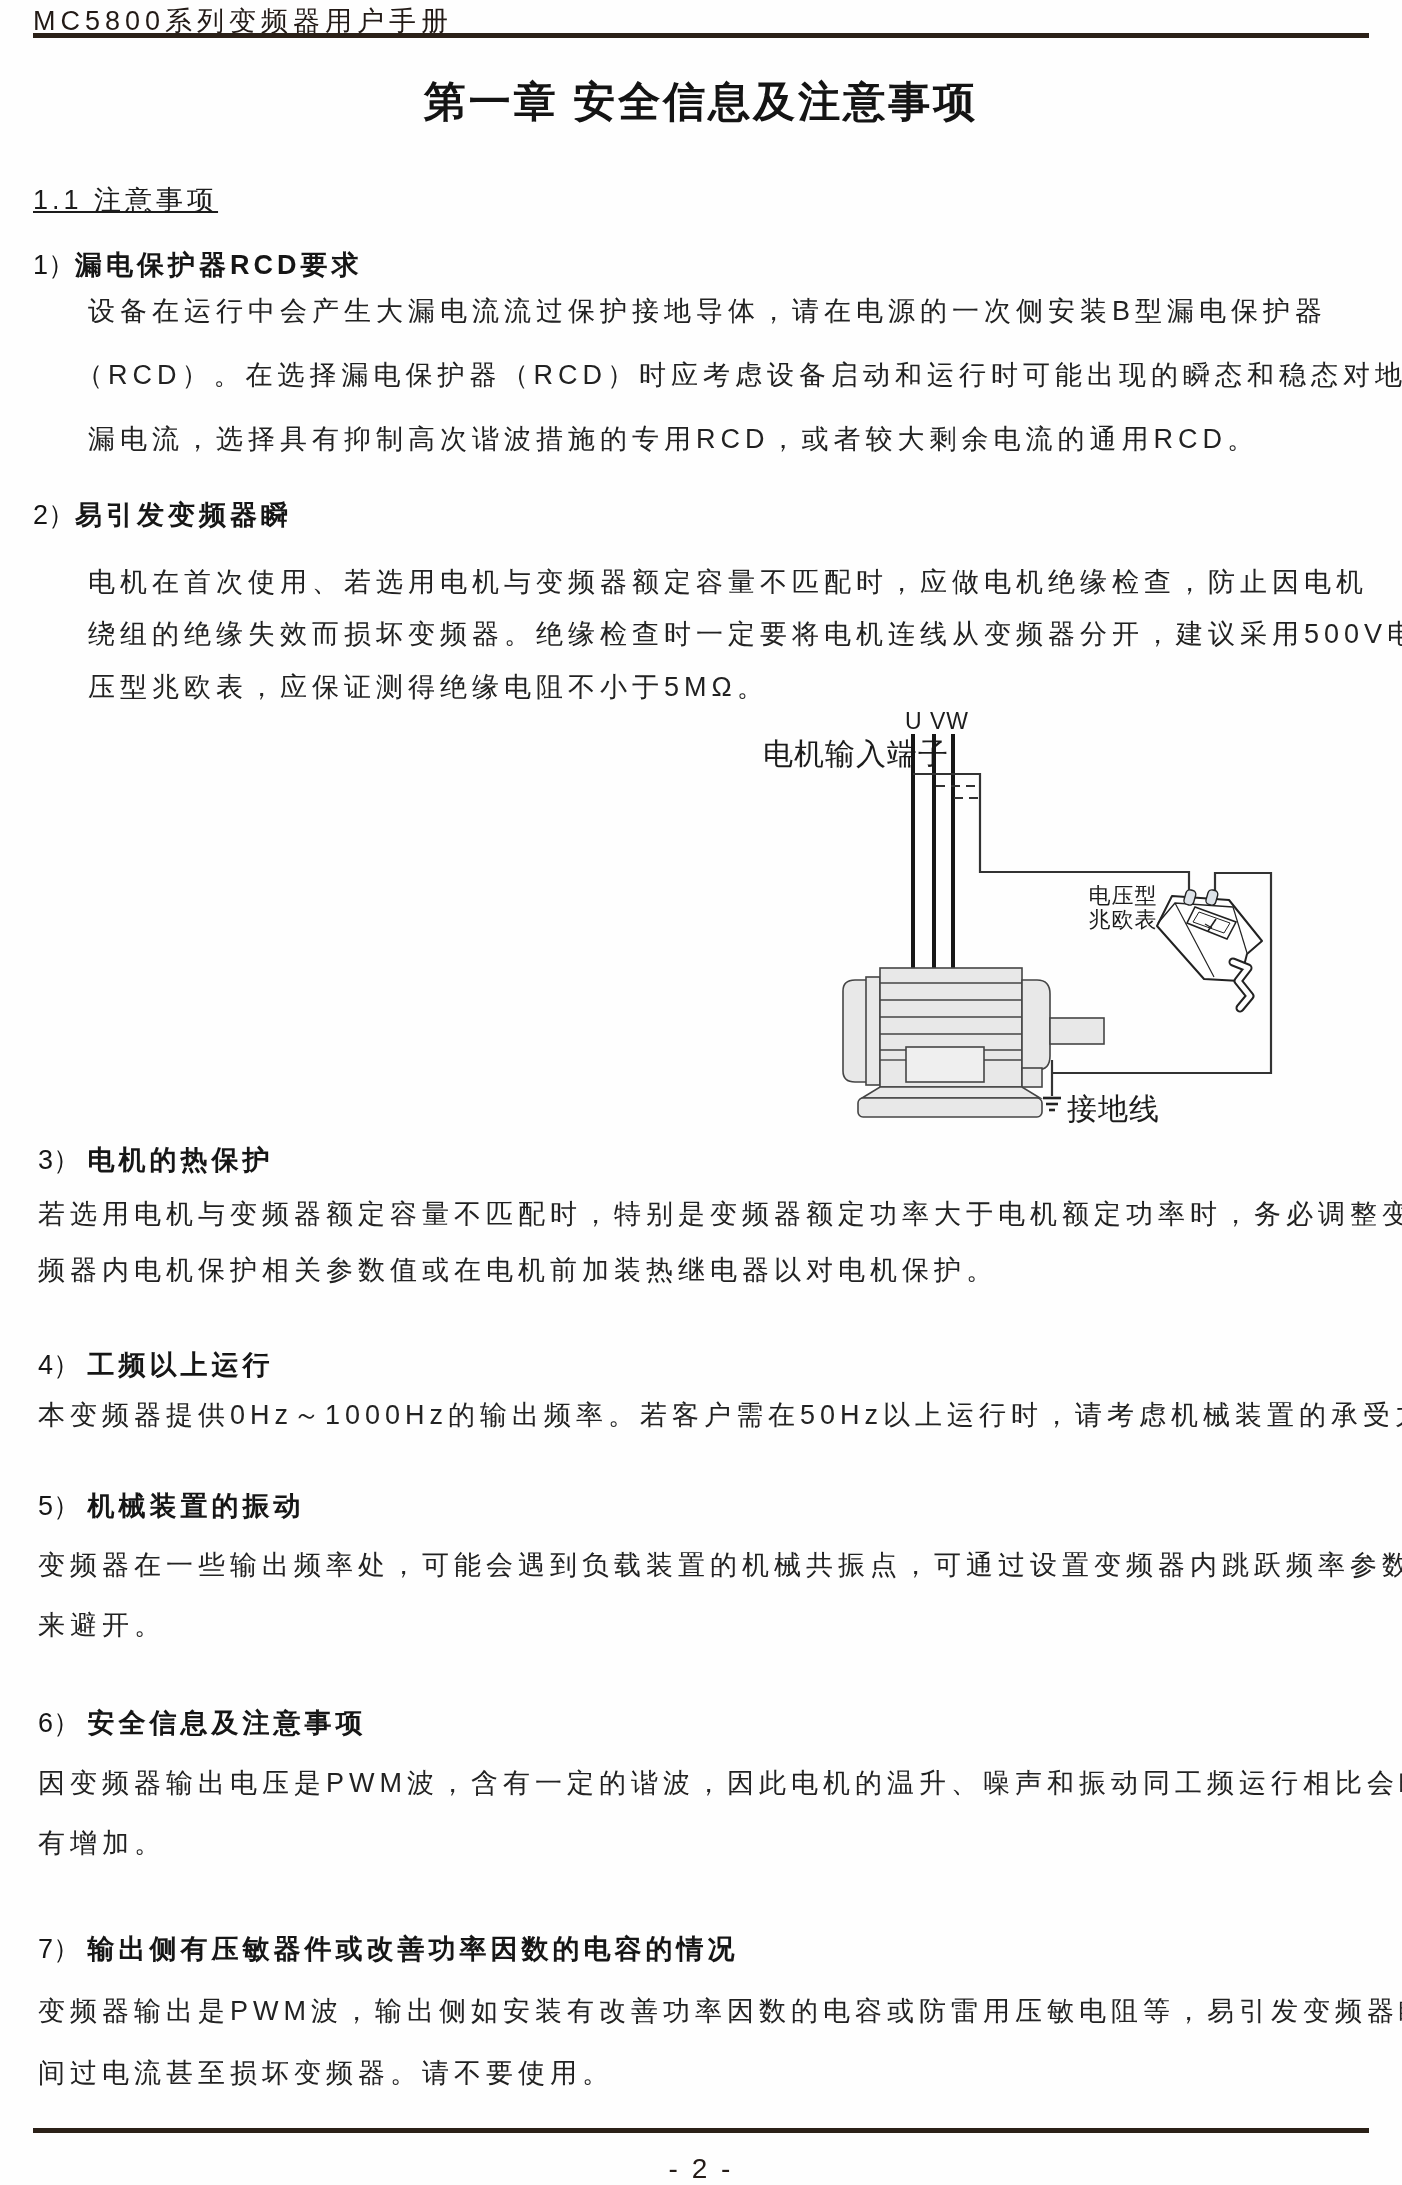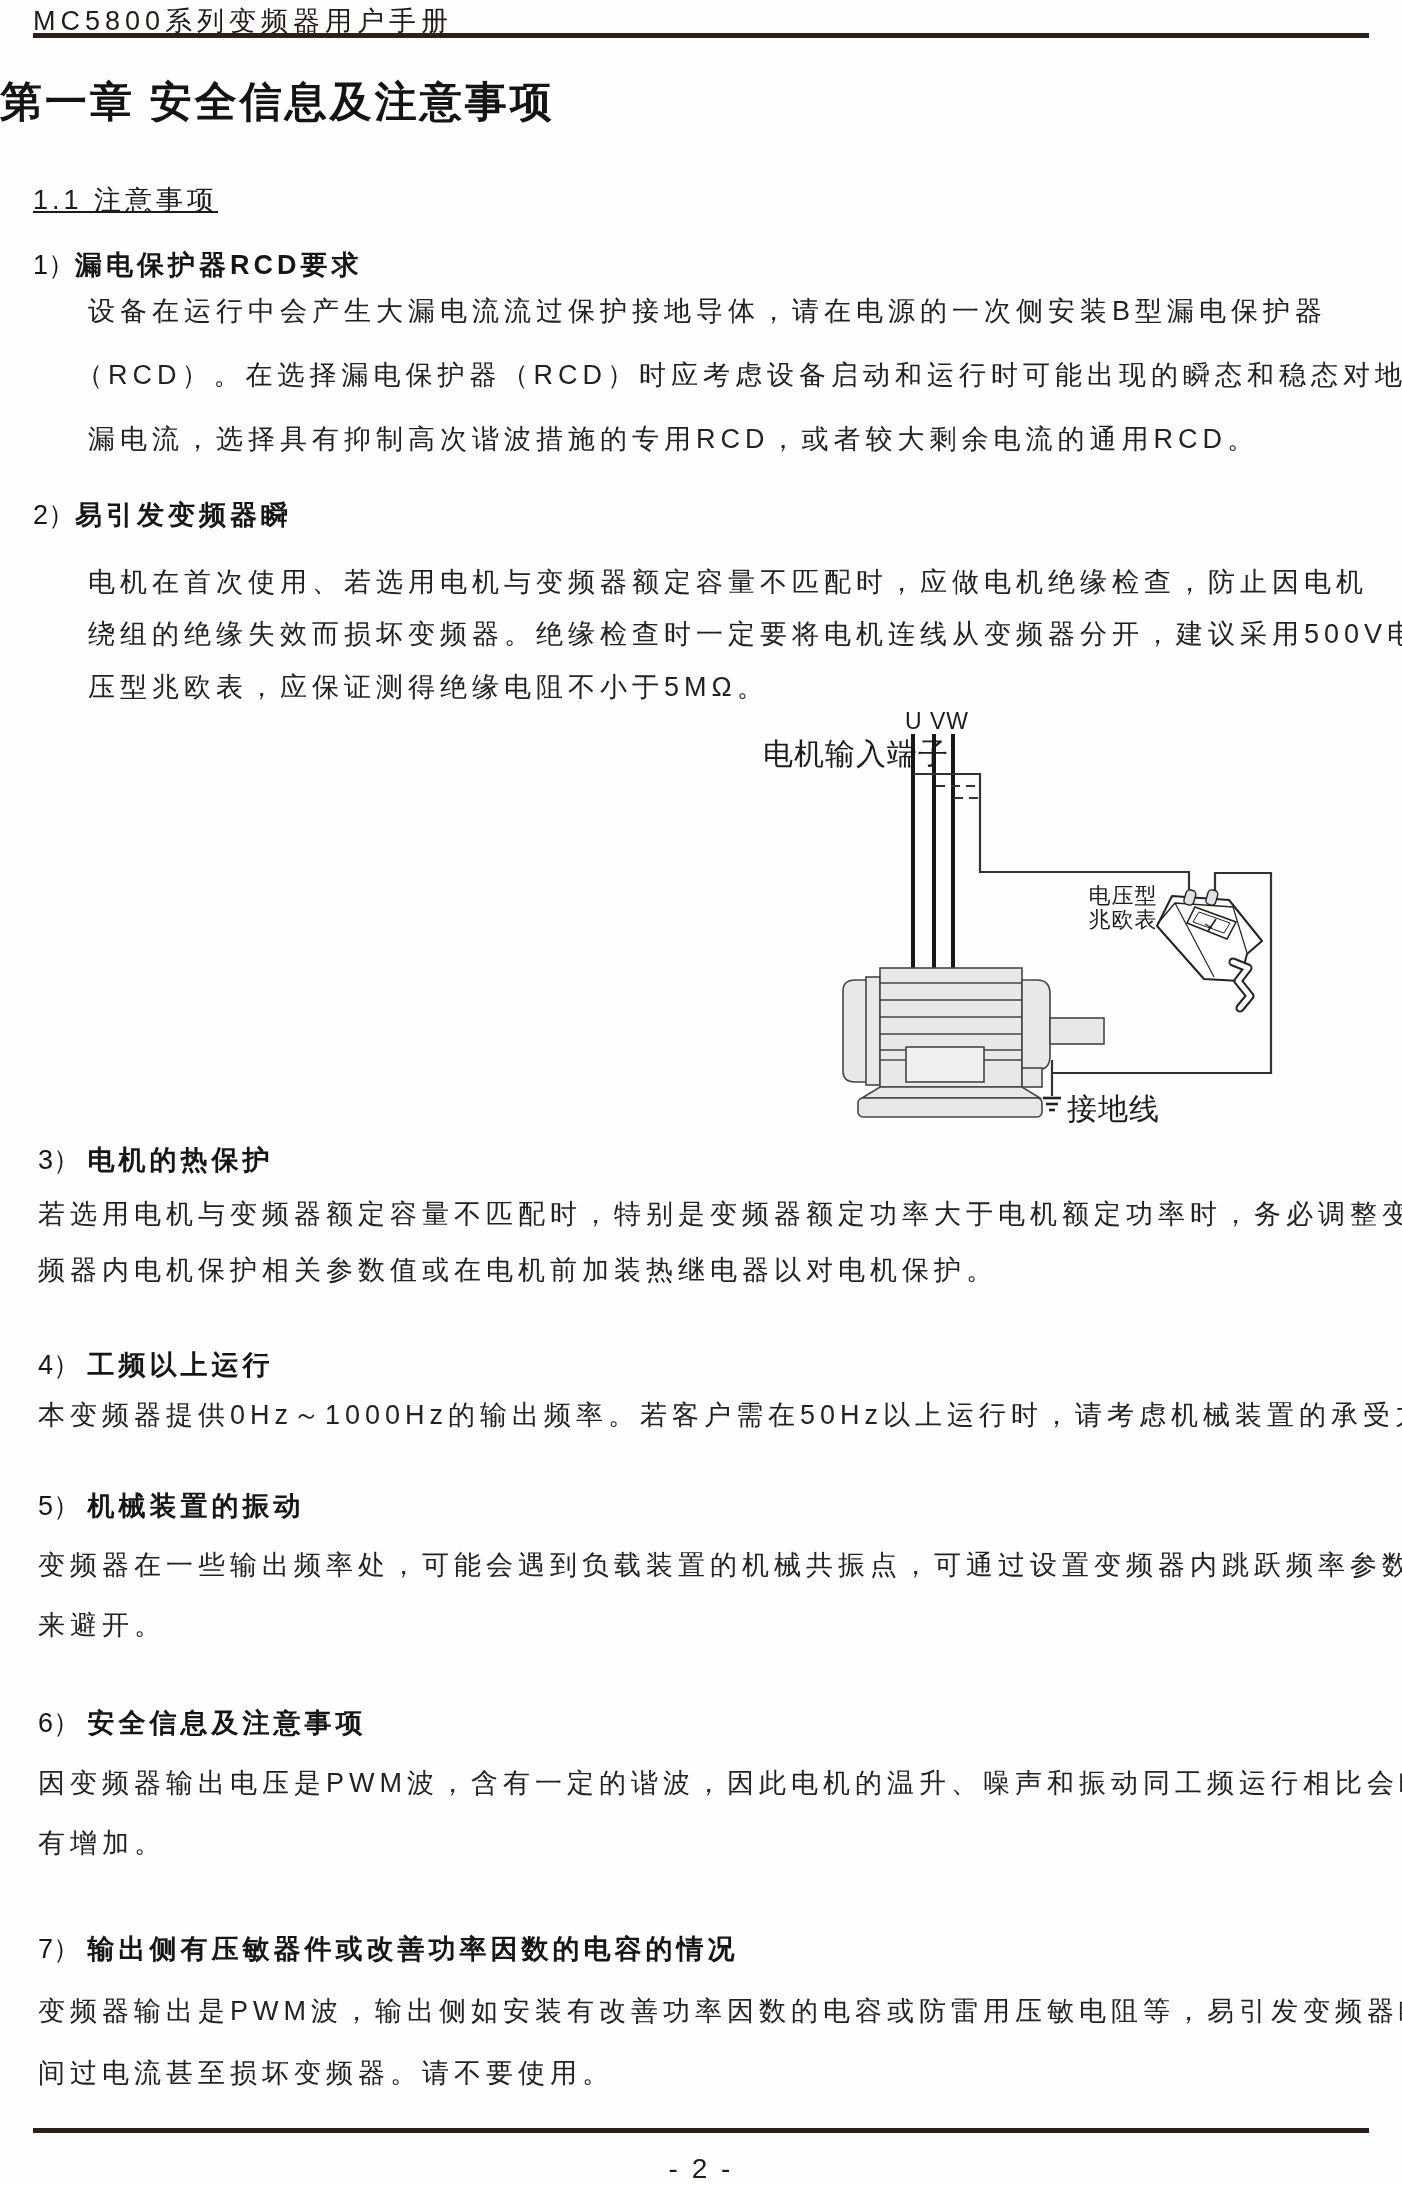--- a/index.html
+++ b/index.html
@@ -4,21 +4,21 @@
 <style>
   html,body{margin:0;padding:0;background:#ffffff;}
   #page{
     position:relative;width:1402px;height:2185px;background:#fefefe;
     font-family:"Liberation Sans","DejaVu Sans",sans-serif;color:#1f1f1f;
     overflow:hidden;
   }
   .abs{position:absolute;white-space:nowrap;}
   .hdr{font-size:27px;letter-spacing:5px;color:#221a16;}
   .rule{position:absolute;left:33px;width:1336px;height:5px;background:#2b2118;}
-  .title{position:absolute;left:0;width:1402px;font-size:42px;
+  .title{position:absolute;left:0;width:1402px;text-align:center;font-size:42px;
          font-weight:700;letter-spacing:3px;color:#141414;}
   .sec{font-size:27px;letter-spacing:4px;color:#1c1c1c;text-decoration:underline;}
   .h .num{font-weight:400;}
   .h b{font-weight:700;letter-spacing:4px;}
   .h{font-size:27px;color:#161616;}
   .t{font-size:27px;letter-spacing:5px;color:#222222;}
   .dlab{font-size:30px;letter-spacing:1px;color:#1c1c1c;}
   .dlab2{font-size:22px;letter-spacing:1px;color:#1c1c1c;width:76px;text-align:center;}
   .footer{position:absolute;left:0;width:1402px;text-align:center;font-size:28px;
           letter-spacing:3px;color:#241b17;}

